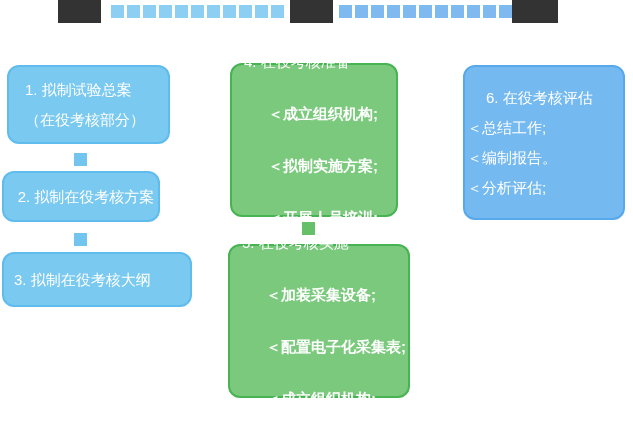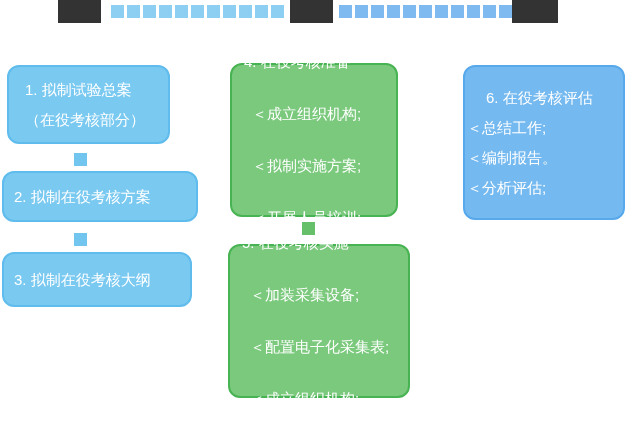--- a/index.html
+++ b/index.html
@@ -45,27 +45,27 @@
     background:var(--right-blue-fill,#74B9EF);
     border:2px solid var(--right-blue-border,#57A9EC);
   }
   .green{
     background:var(--green-box-fill,#7AC97C);
     border:2px solid var(--green-box-border,#48B353);
     gap:24px;
   }
   .box1{left:7px;top:65px;width:163px;height:79px;}
   .box1 .box-line{line-height:30px;padding-left:16px;}
-  .box2{left:2px;top:171px;width:196px;height:51px;}
+  .box2{left:2px;top:171px;width:158px;height:51px;align-items:center;}
   .box3{left:2px;top:252px;width:190px;height:55px;}
   .box2 .box-line,.box3 .box-line{line-height:22px;padding-left:10px;}
   .box4{left:230px;top:63px;width:168px;height:154px;}
   .box5{left:228px;top:244px;width:182px;height:154px;}
   .box4 .box-title,.box5 .box-title{padding-left:12px;line-height:28px;}
-  .box4 .box-item,.box5 .box-item{padding-left:20px;line-height:28px;}
+  .box4 .box-item,.box5 .box-item{padding-left:36px;line-height:28px;font-weight:bold;}
   .box6{left:463px;top:65px;width:162px;height:155px;}
   .box6 .box-title{padding-left:21px;line-height:30px;}
   .box6 .box-item{padding-left:2px;line-height:30px;}
 
   
   .conn{
     position:absolute;width:13px;height:13px;
   }
   .conn-blue{background:var(--conn-blue,#72C5EE);}
   .conn-green{background:var(--conn-green,#66C06A);}

